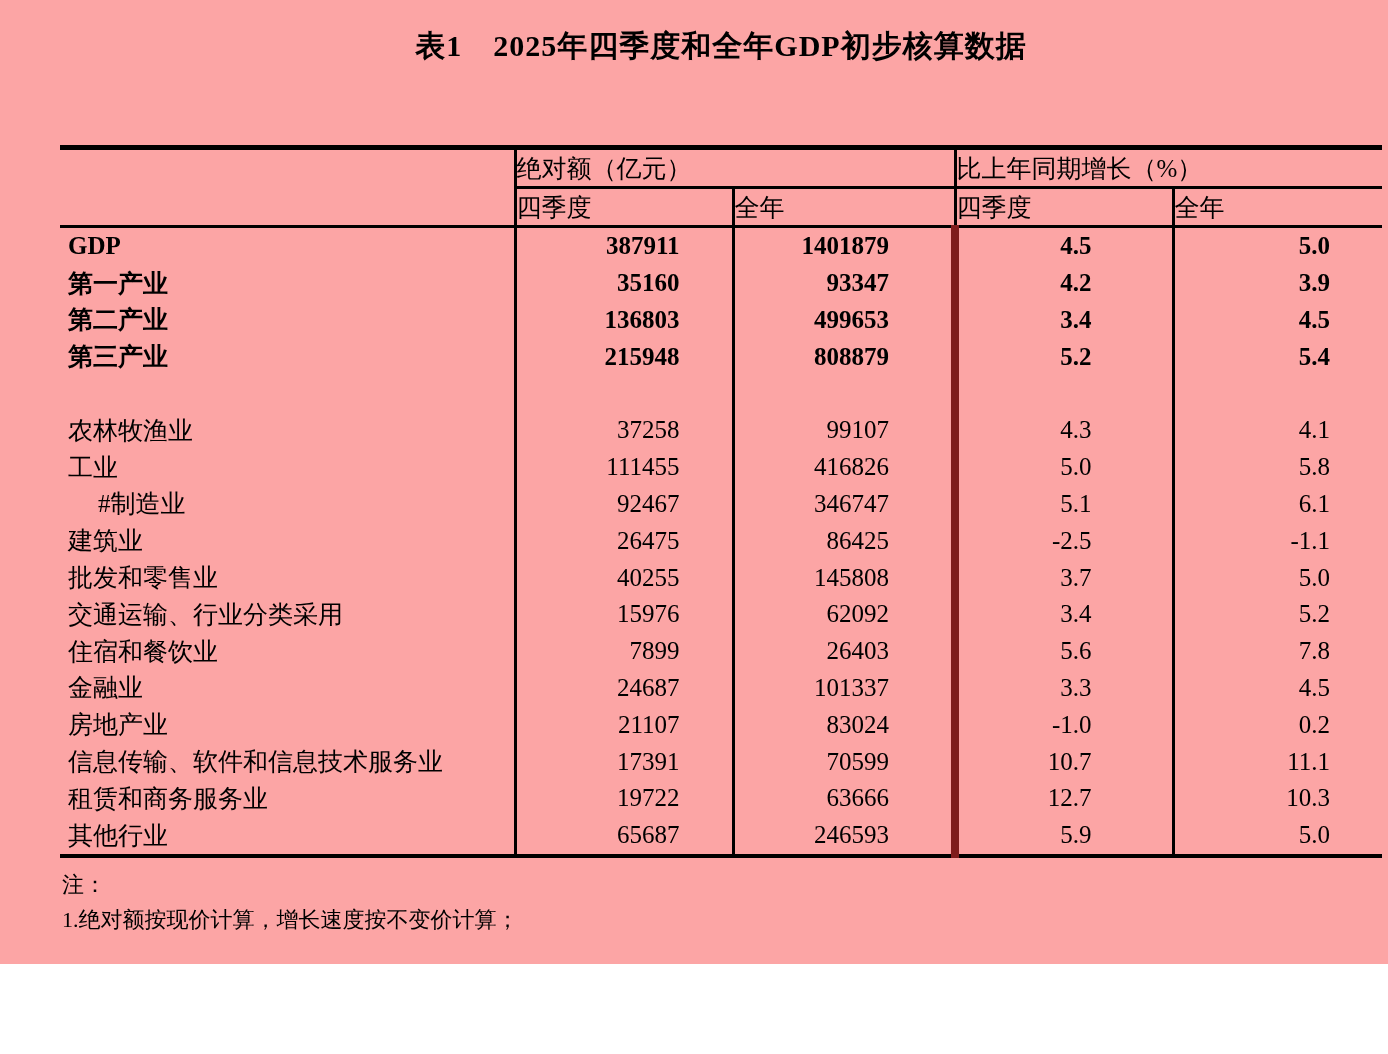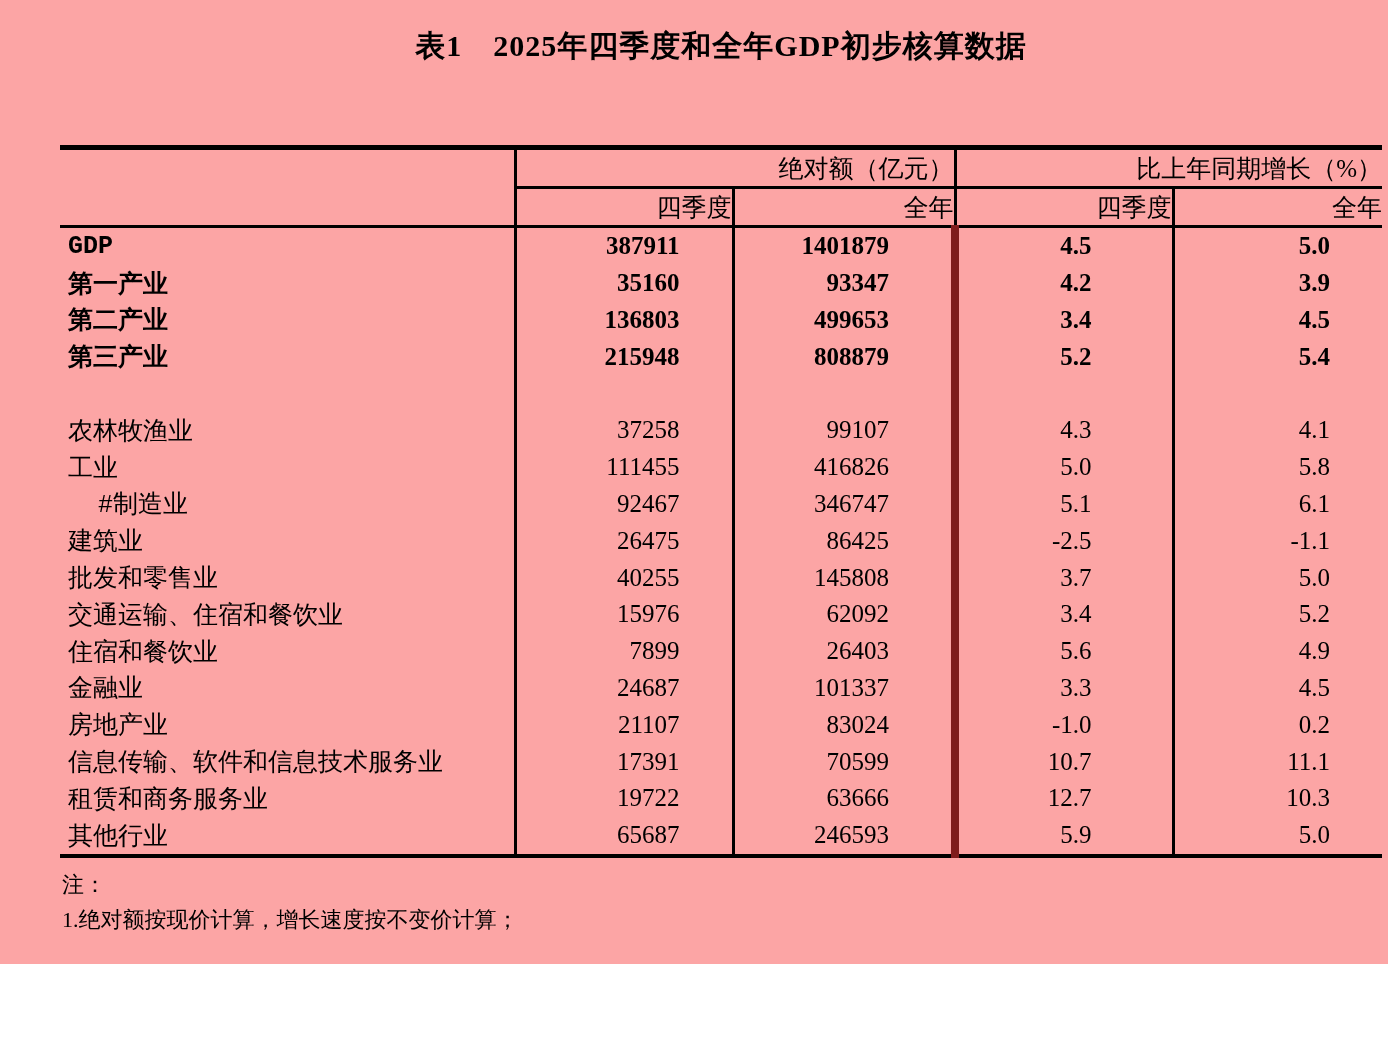--- a/index.html
+++ b/index.html
@@ -40,31 +40,31 @@
   col.c4 { width: 209px; }
 
   th, td {
     padding: 0;
     font-weight: normal;
     font-size: 25px;
     vertical-align: middle;
     white-space: nowrap;
     overflow: hidden;
   }
-  thead th { height: 36px; text-align: right; }
+  thead th { height: 36px; text-align: left; }
   th.corner        { border-right: 3px solid #000; border-bottom: 3px solid #000; }
   th.group-abs     { border-right: 3px solid #000; border-bottom: 3px solid #000; }
   th.group-pct     { border-bottom: 3px solid #000; }
   th.sub-abs-q4    { border-right: 3px solid #000; border-bottom: 3px solid #000; }
   th.sub-abs-year  { border-right: 3px solid #000; border-bottom: 3px solid #000; }
   th.sub-pct-q4    { border-right: 3px solid #000; border-bottom: 3px solid #000; }
   th.sub-pct-year  { border-bottom: 3px solid #000; }
 
   tbody td { height: 36.8px; }
-  td.c-label   { text-align: left;  padding-left: 8px;  border-right: 3px solid #000; font-family: Liberation Mono, monospace; }
+  td.c-label   { text-align: left;  padding-left: 8px;  border-right: 3px solid #000; }
   td.c-absq4   { text-align: right; padding-right: 52px; border-right: 3px solid #000; padding-left: 24px; }
   td.c-absyear { text-align: right; padding-right: 62px; border-right: 8px solid #7f1d1d; }
   td.c-pctq4   { text-align: right; padding-right: 80px; border-right: 3px solid #000; }
   td.c-pctyear { text-align: right; padding-right: 52px; }
   tr.bold td   { font-weight: bold; }
   tr.indent td.c-label { padding-left: 38px; margin-top: 8px; }
 
   .notes {
     margin: 9px 0 0 62px;
     font-size: 22px;
@@ -164,32 +164,32 @@
           <td class="c-pctyear">-1.1</td>
         </tr>
         <tr>
           <td class="c-label">批发和零售业</td>
           <td class="c-absq4">40255</td>
           <td class="c-absyear">145808</td>
           <td class="c-pctq4">3.7</td>
           <td class="c-pctyear">5.0</td>
         </tr>
         <tr>
-          <td class="c-label">交通运输、住宿和餐饮业</td>
+          <td class="c-label">交通运输、行业分类采用</td>
           <td class="c-absq4">15976</td>
           <td class="c-absyear">62092</td>
           <td class="c-pctq4">3.4</td>
           <td class="c-pctyear">5.2</td>
         </tr>
         <tr>
           <td class="c-label">住宿和餐饮业</td>
           <td class="c-absq4">7899</td>
           <td class="c-absyear">26403</td>
           <td class="c-pctq4">5.6</td>
-          <td class="c-pctyear">4.9</td>
+          <td class="c-pctyear">7.8</td>
         </tr>
         <tr>
           <td class="c-label">金融业</td>
           <td class="c-absq4">24687</td>
           <td class="c-absyear">101337</td>
           <td class="c-pctq4">3.3</td>
           <td class="c-pctyear">4.5</td>
         </tr>
         <tr>
           <td class="c-label">房地产业</td>

